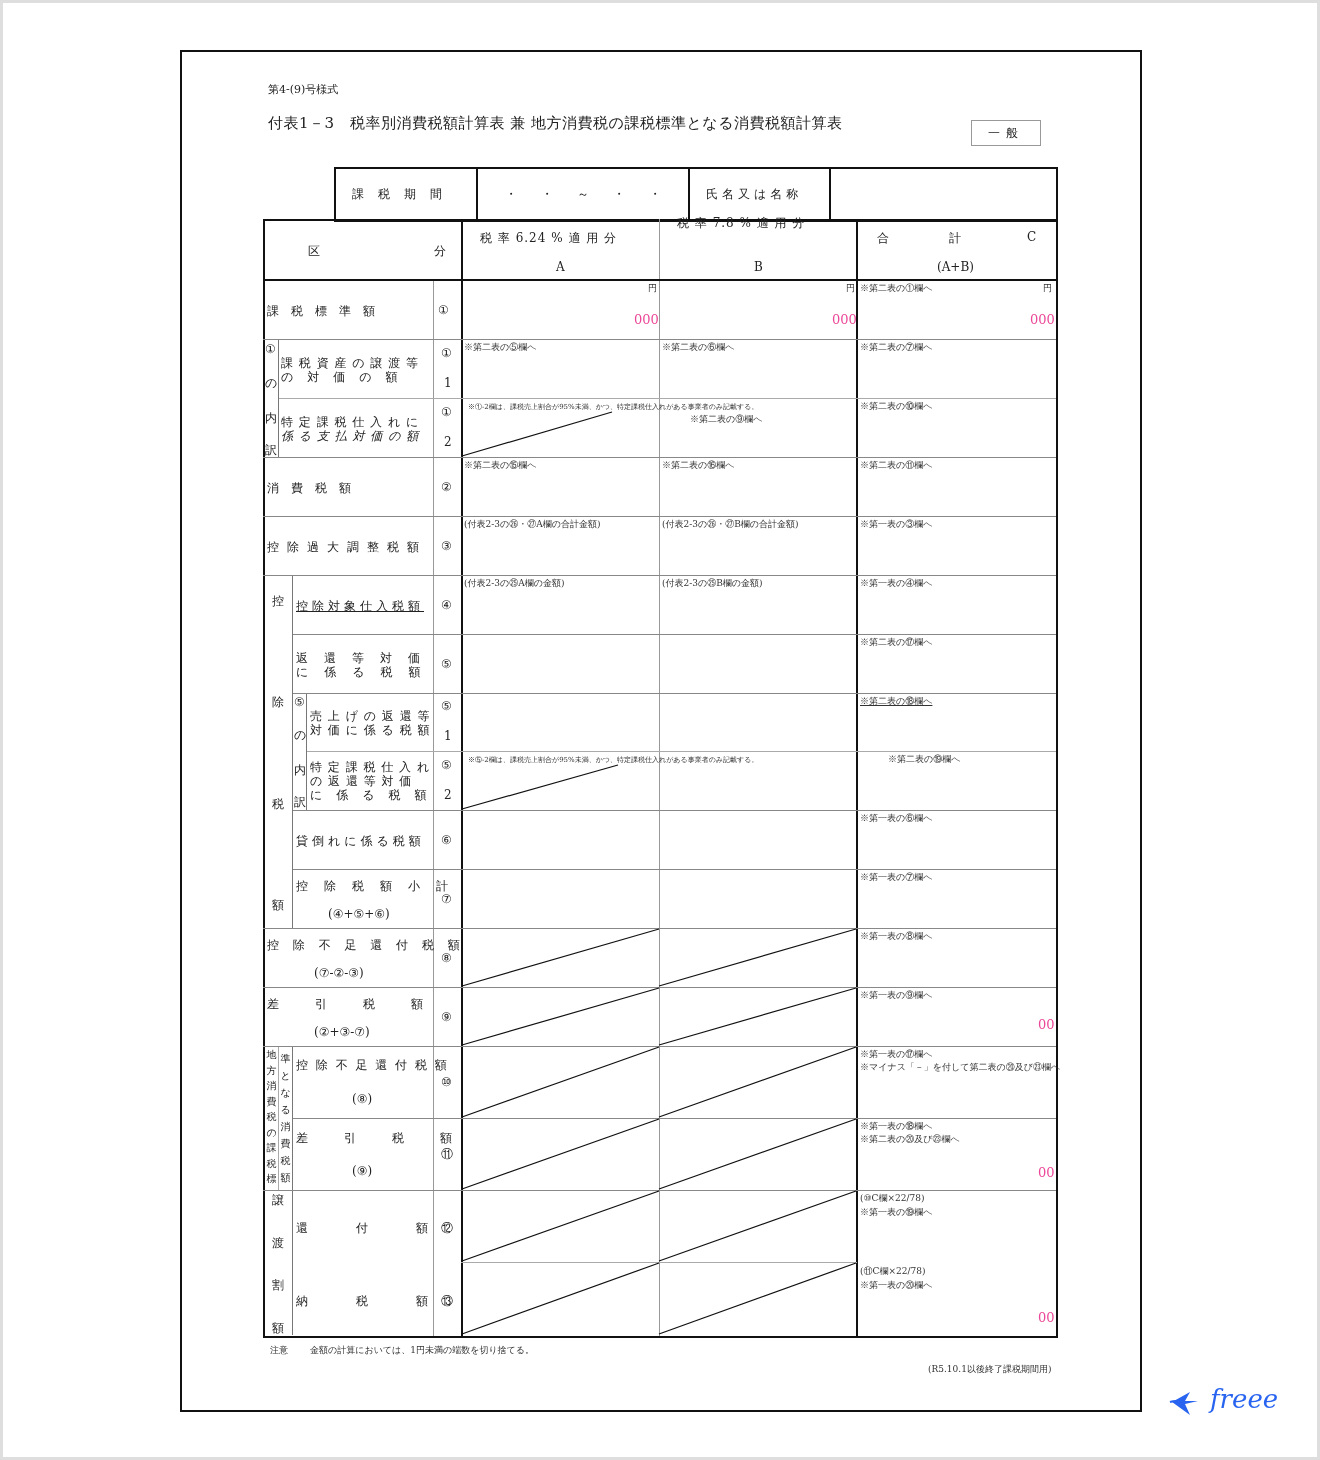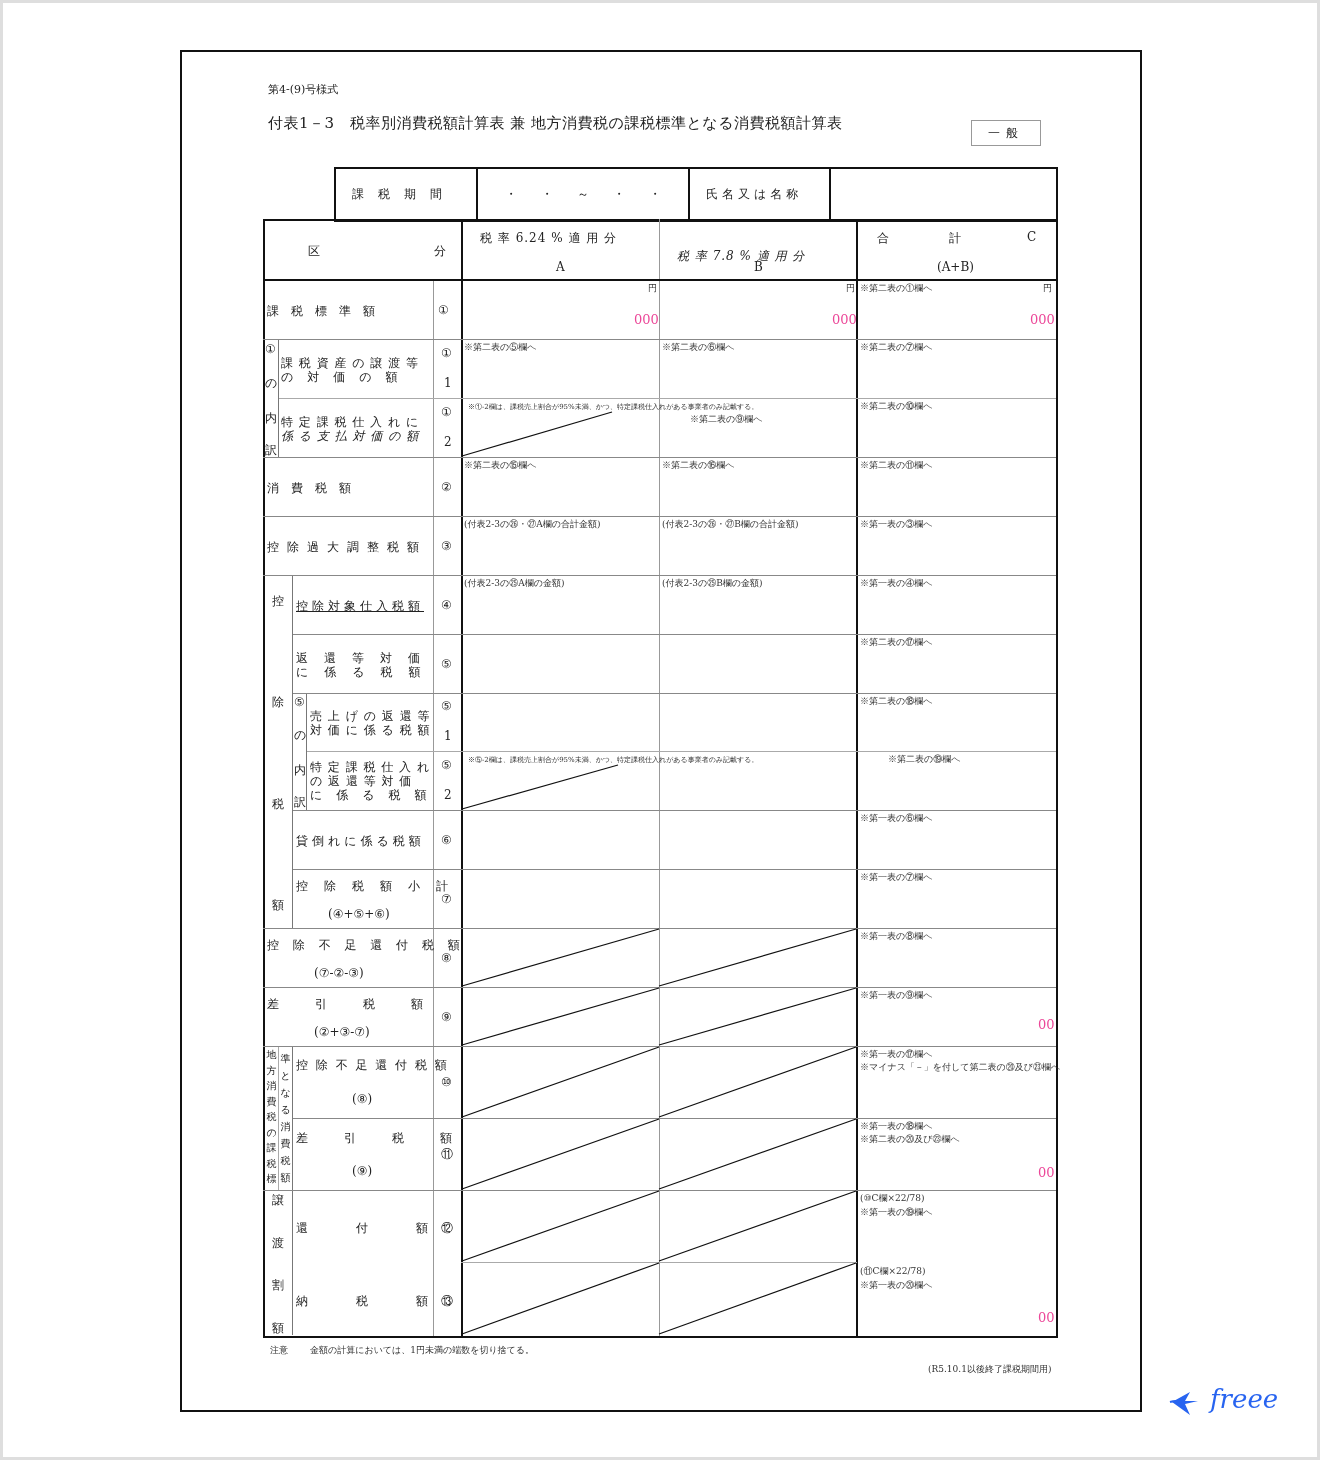--- a/index.html
+++ b/index.html
@@ -48,21 +48,21 @@
 
 <div class="vl" style="left:433px;top:280px;height:1056px;"></div>
 <div class="vlb" style="left:461px;top:219px;height:1117px;"></div>
 <div class="vl" style="left:659px;top:219px;height:1117px;"></div>
 <div class="vlb" style="left:856px;top:219px;height:1117px;"></div>
 
 <div class="hlb" style="left:263px;top:279px;width:793px;"></div>
 <div class="t lbl" style="left:284px;top:243px;letter-spacing:6px;padding-left:24px;">区　　　　　　分</div>
 <div class="t lbl" style="left:480px;top:230px;letter-spacing:1px;">税 率 6.24 % 適 用 分</div>
 <div class="t lbl" style="left:556px;top:260px;">A</div>
-<div class="t lbl" style="left:677px;top:248px;letter-spacing:1px;font-style:italic;">税 率 7.8 % 適 用 分</div>
+<div class="t lbl" style="left:677px;top:215px;letter-spacing:1px;">税 率 7.8 % 適 用 分</div>
 <div class="t lbl" style="left:754px;top:260px;">B</div>
 <div class="t lbl" style="left:877px;top:230px;">合</div>
 <div class="t lbl" style="left:949px;top:230px;">計</div>
 <div class="t lbl" style="left:1027px;top:230px;">C</div>
 <div class="t lbl" style="left:937px;top:260px;">(A+B)</div>
 
 <div class="hl" style="left:263px;top:339px;width:793px;"></div>
 <div class="hl" style="left:278px;top:398px;width:778px;border-top-color:#aaa;"></div>
 <div class="hl" style="left:263px;top:457px;width:793px;"></div>
 <div class="hl" style="left:263px;top:516px;width:793px;"></div>
@@ -170,21 +170,21 @@
 
 <div class="t lbl" style="left:294px;top:695px;">⑤</div>
 <div class="t lbl" style="left:294px;top:727px;">の</div>
 <div class="t lbl" style="left:294px;top:762px;">内</div>
 <div class="t lbl" style="left:294px;top:794px;">訳</div>
 
 <div class="t lbl" style="left:310px;top:708px;letter-spacing:1px;">売 上 げ の 返 還 等</div>
 <div class="t lbl" style="left:310px;top:722px;letter-spacing:1px;">対 価 に 係 る 税 額</div>
 <div class="t num" style="left:441px;top:699px;">⑤</div>
 <div class="t num" style="left:444px;top:729px;">1</div>
-<div class="t sm" style="left:860px;top:695px;">※第二表の⑱欄へ</div>
+<div class="t sm" style="left:860px;top:695px;text-decoration:underline;">※第二表の⑱欄へ</div>
 
 <div class="t lbl" style="left:310px;top:759px;letter-spacing:1px;">特 定 課 税 仕 入 れ</div>
 <div class="t lbl" style="left:310px;top:773px;letter-spacing:1px;">の 返 還 等 対 価</div>
 <div class="t lbl" style="left:310px;top:787px;letter-spacing:1px;">に　係　る　税　額</div>
 <div class="t num" style="left:441px;top:758px;">⑤</div>
 <div class="t num" style="left:444px;top:788px;">2</div>
 <div class="t xs" style="left:468px;top:755px;">※⑤-2欄は、課税売上割合が95%未満、かつ、特定課税仕入れがある事業者のみ記載する。</div>
 <div class="t sm" style="left:888px;top:753px;">※第二表の⑲欄へ</div>
 
 <div class="t lbl" style="left:296px;top:833px;letter-spacing:4px;">貸倒れに係る税額</div>

